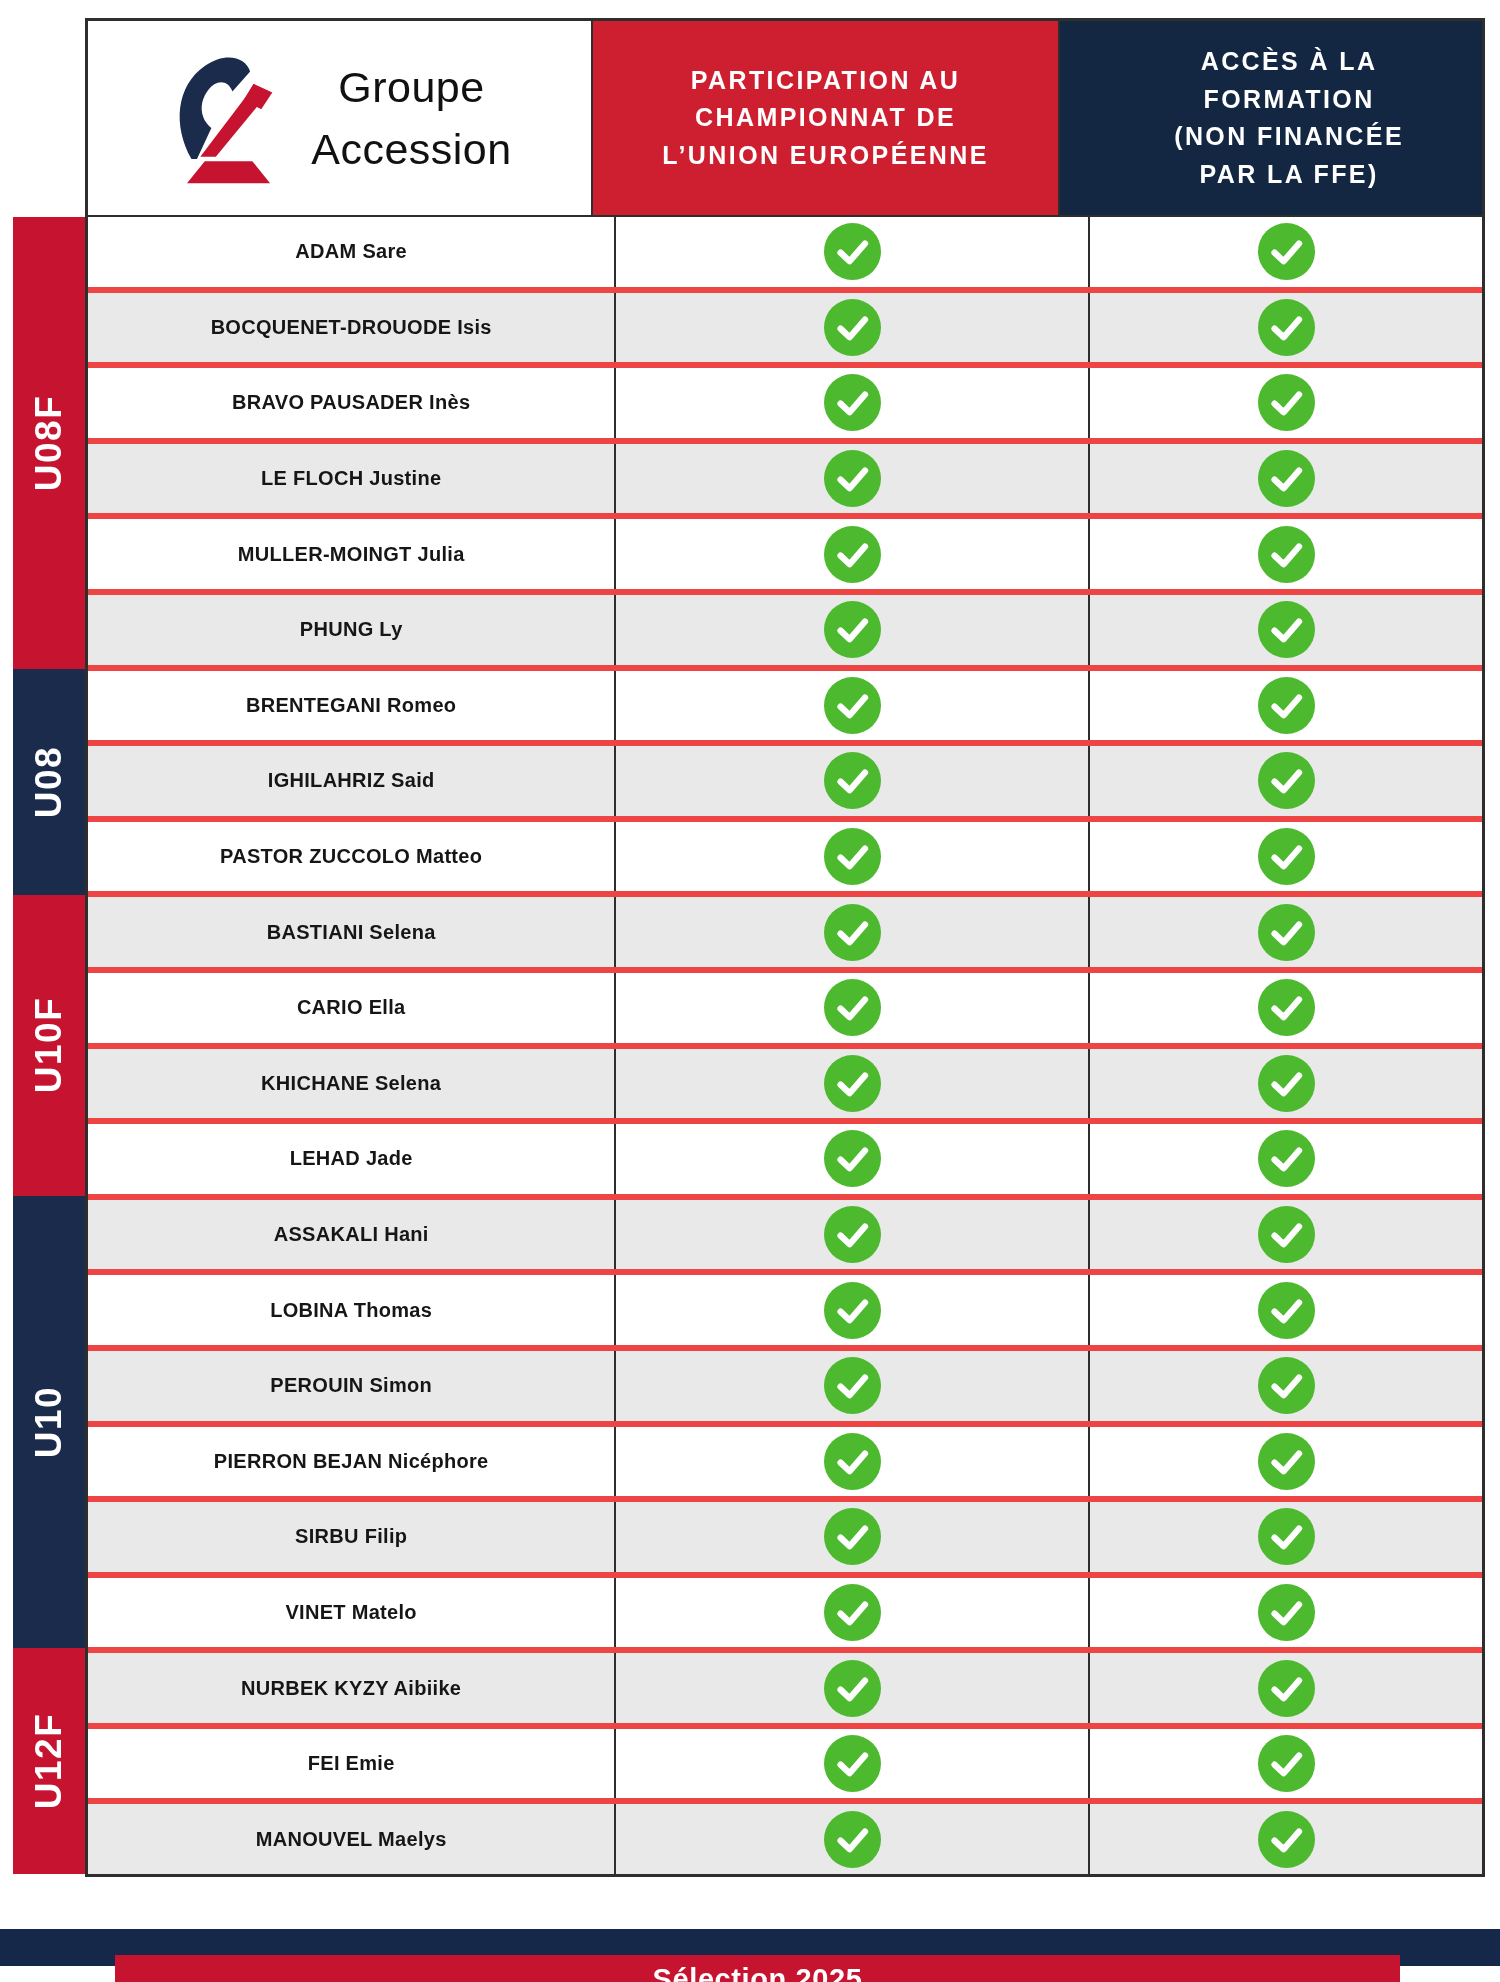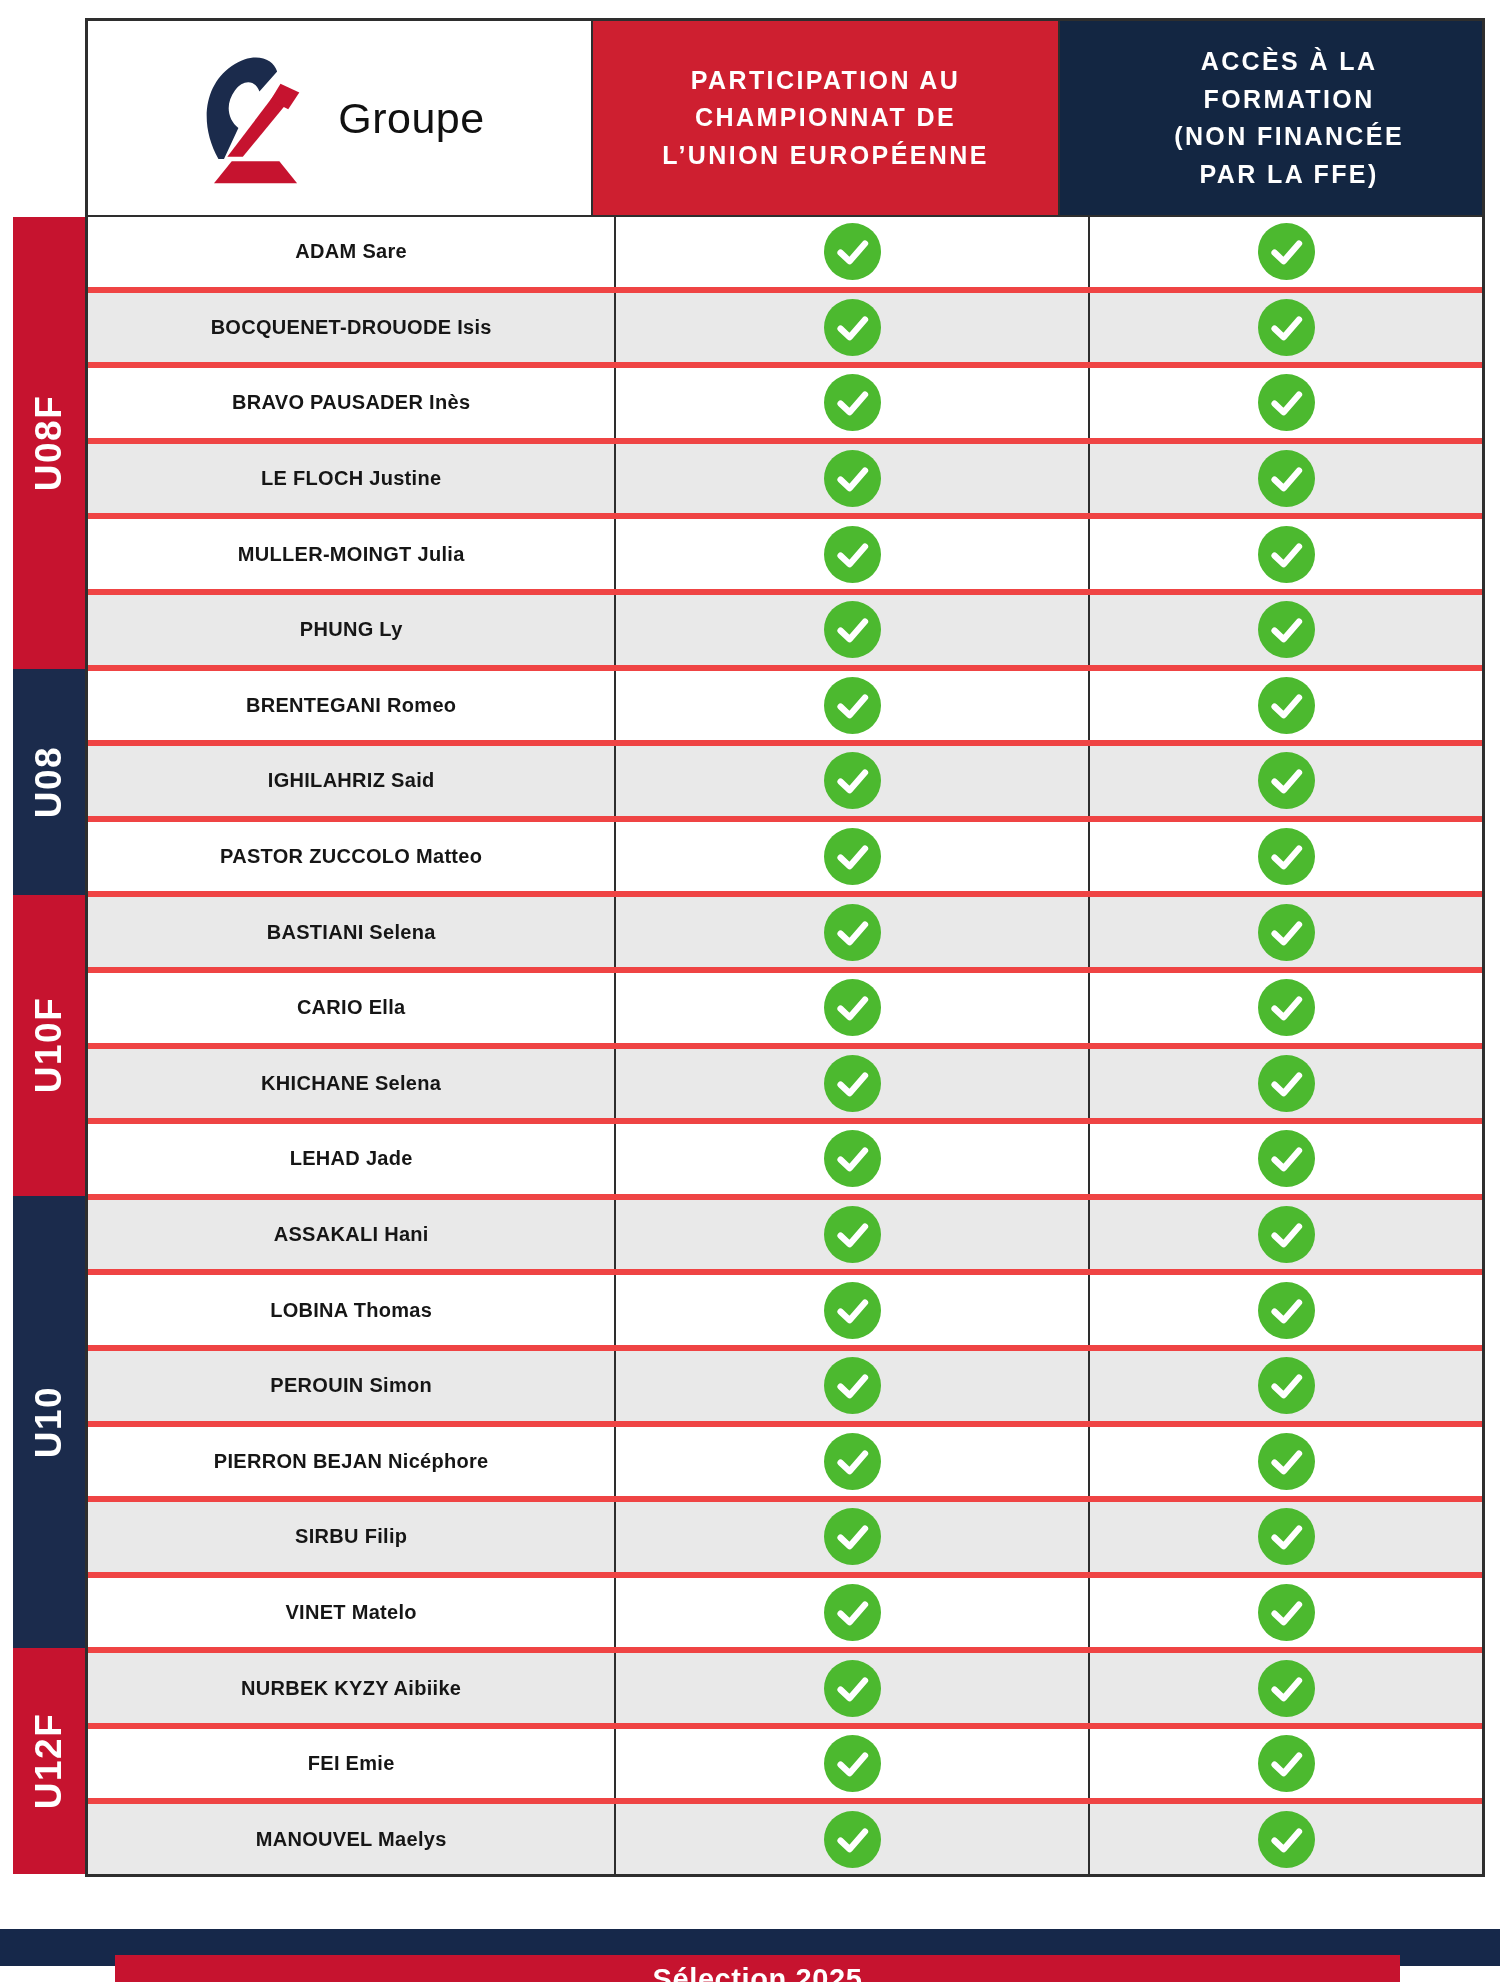--- a/index.html
+++ b/index.html
@@ -79,20 +79,21 @@
 
     <div class="cell-brand">
       <svg class="logo" viewBox="0 0 110 130" xmlns="http://www.w3.org/2000/svg" aria-hidden="true">
         <path d="M30 100 L74 42 L86 49 L44 100 Z" fill="#c6132f"></path>
         <path d="M78 34 L95 42 L85 57 L69 49 Z" fill="#c6132f"></path>
         <path d="M18 124 L93 124 L77 104 L34 104 Z" fill="#c6132f"></path>
         <path d="M22 102 C5 72 8 36 34 18 C53 5 71 10 75 23 L59 41 C55 30 44 30 37 40 C28 52 30 66 40 74 L27 102 Z" fill="#1b2b4c"></path>
       </svg>
       <div class="brand-title">
         <div>Groupe</div>
+        <div>Accession</div>
       </div>
     </div>
 
     <div class="head-cell head-participation">
       <span>PARTICIPATION AU</span>
       <span>CHAMPIONNAT DE</span>
       <span>L’UNION EUROPÉENNE</span>
     </div>
 
     <div class="head-cell head-formation">

